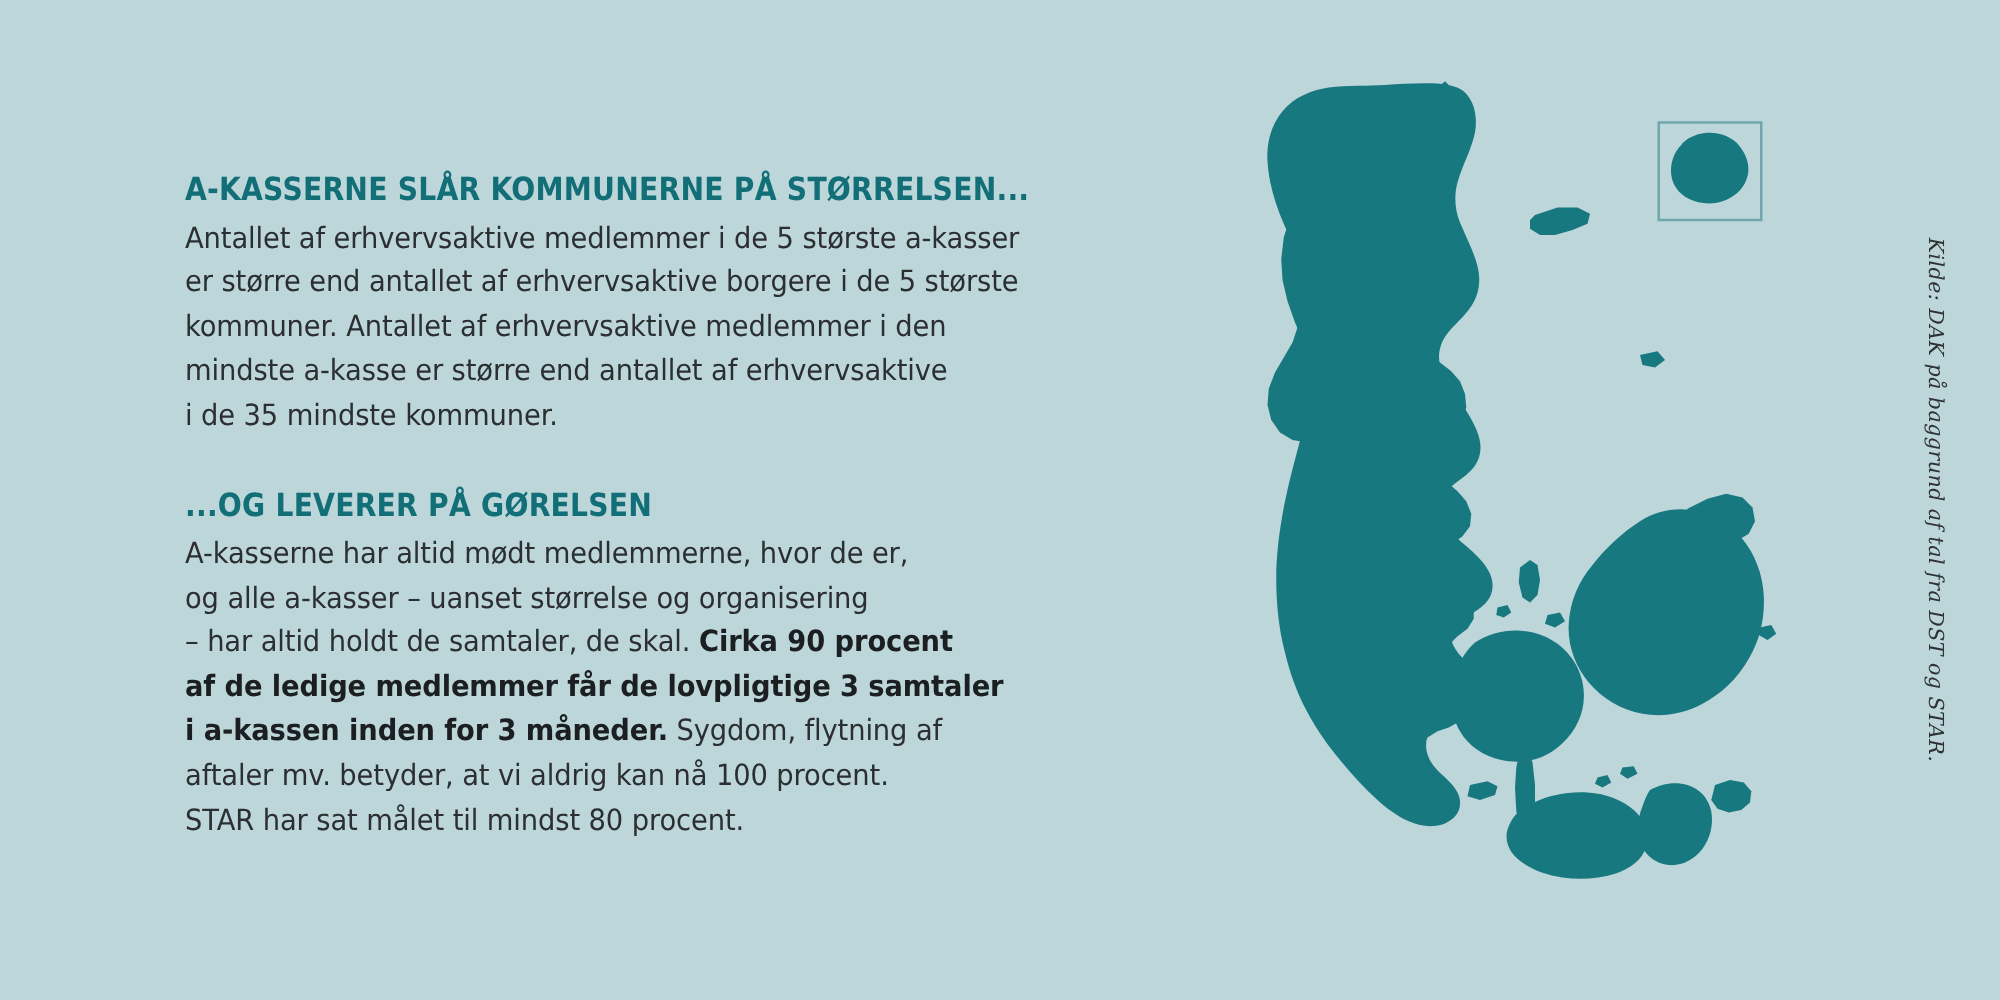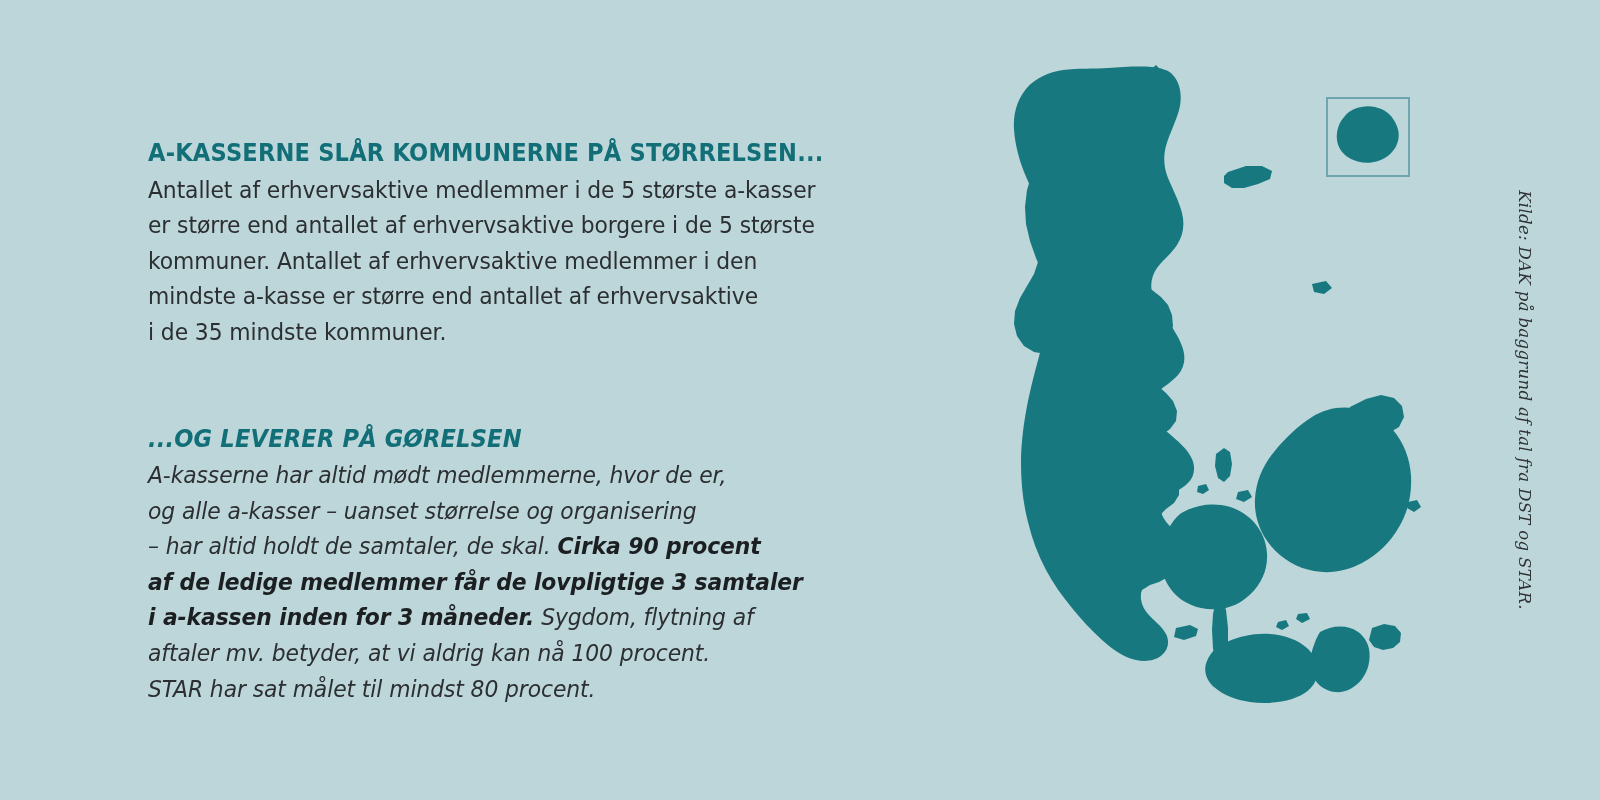--- a/index.html
+++ b/index.html
@@ -13,32 +13,33 @@
     background: #bcd6da;
     font-family: "Liberation Sans", sans-serif;
     overflow: hidden;
     position: relative;
   }
   #infographic {
     position: relative;
     width: 1543px;
     height: 800px;
     background: #bcd6da;
+    padding-left: 24px;
   }
 
   
   .text-column {
     position: absolute;
     left: 148px;
     top: 138px;
     width: 760px;
   }
 
   .block { margin: 0; }
-  .block.second { margin-top: 73px; font-style: italic; }
+  .block.second { margin-top: 40px; }
 
   .kicker {
     font-family: "DejaVu Sans", sans-serif;
     font-weight: 700;
     font-size: 25.5px;
     line-height: 1.12;
     letter-spacing: 0.2px;
     color: #126f78;
     text-transform: uppercase;
     margin: 0 0 6px 0;

